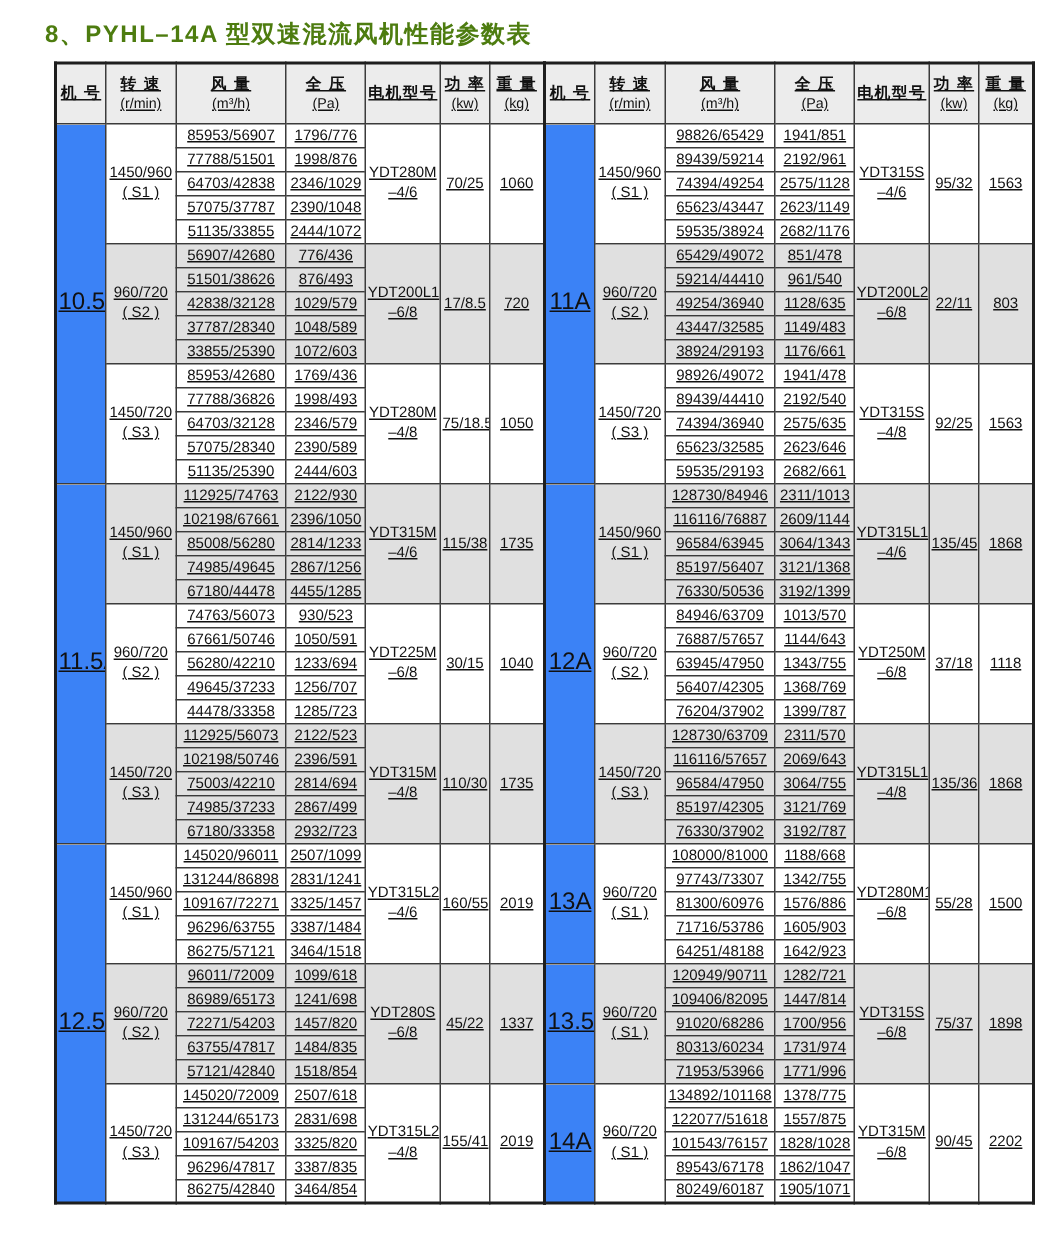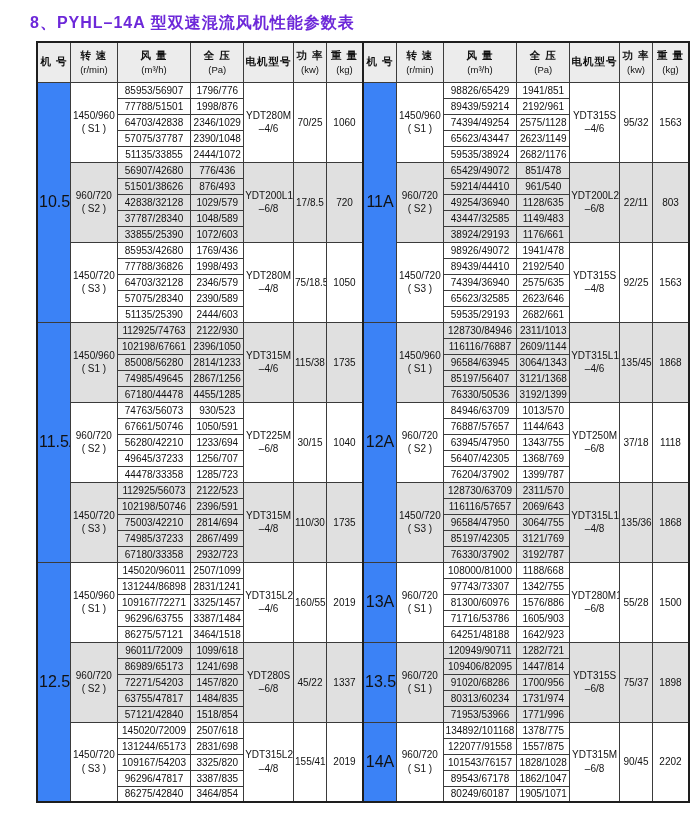--- a/index.html
+++ b/index.html
@@ -1,20 +1,20 @@
 <!DOCTYPE html>
 <html><head>
 <meta charset="utf-8">
 <style>
   * { margin:0; padding:0; box-sizing:border-box; }
   body { background:#ffffff; font-family:"Liberation Sans","DejaVu Sans",sans-serif; color:#111; }
   .page { width:700px; height:827px; background:#fff; overflow:hidden; }
-  .doc-title { font-size:16px; font-weight:bold; padding:13px 0 7px 30px; letter-spacing:1px; color:#6d28d9; }
+  .doc-title { font-size:16px; font-weight:bold; padding:13px 0 7px 30px; letter-spacing:1px; color:#4d7c0f; }
   .tables { display:flex; margin:0 6px 0 36px; width:656px; }
-  table { border-collapse:collapse; table-layout:fixed; width:328px; height:560px; }
+  table { border-collapse:collapse; table-layout:fixed; width:328px; height:560px;text-decoration:underline; }
   table.right-half { margin-left:-2px; }
   table, th, td { border:1px solid #3b3b3b; }
   table { border-width:2px; border-color:#1e1e1e; }
   th { height:40px; background:#ececec; font-weight:bold; font-size:10.5px; padding:1px; vertical-align:middle; }
   .h-label { font-size:10.5px; letter-spacing:1px; }
   .h-unit { font-size:9.5px; font-weight:normal; margin-top:1px; }
   td { font-size:10px; text-align:center; vertical-align:middle; padding:0 1px;
        white-space:nowrap; overflow:hidden; background:#ffffff; height:16px; line-height:1.1; }
   td.shade { background:#e0e0e0; }
   td.machine-cell { font-size:16px; background:#3b82f6; }
@@ -637,21 +637,21 @@
             <td>134892/101168</td>
             <td>1378/775</td>
             <td class="motor-cell two-line" rowspan="5">
               <div>YDT315M</div>
               <div>–6/8</div>
             </td>
             <td rowspan="5">90/45</td>
             <td rowspan="5">2202</td>
           </tr>
           <tr>
-            <td>122077/91558</td>
+            <td>122077/51618</td>
             <td>1557/875</td>
           </tr>
           <tr>
             <td>101543/76157</td>
             <td>1828/1028</td>
           </tr>
           <tr>
             <td>89543/67178</td>
             <td>1862/1047</td>
           </tr>

